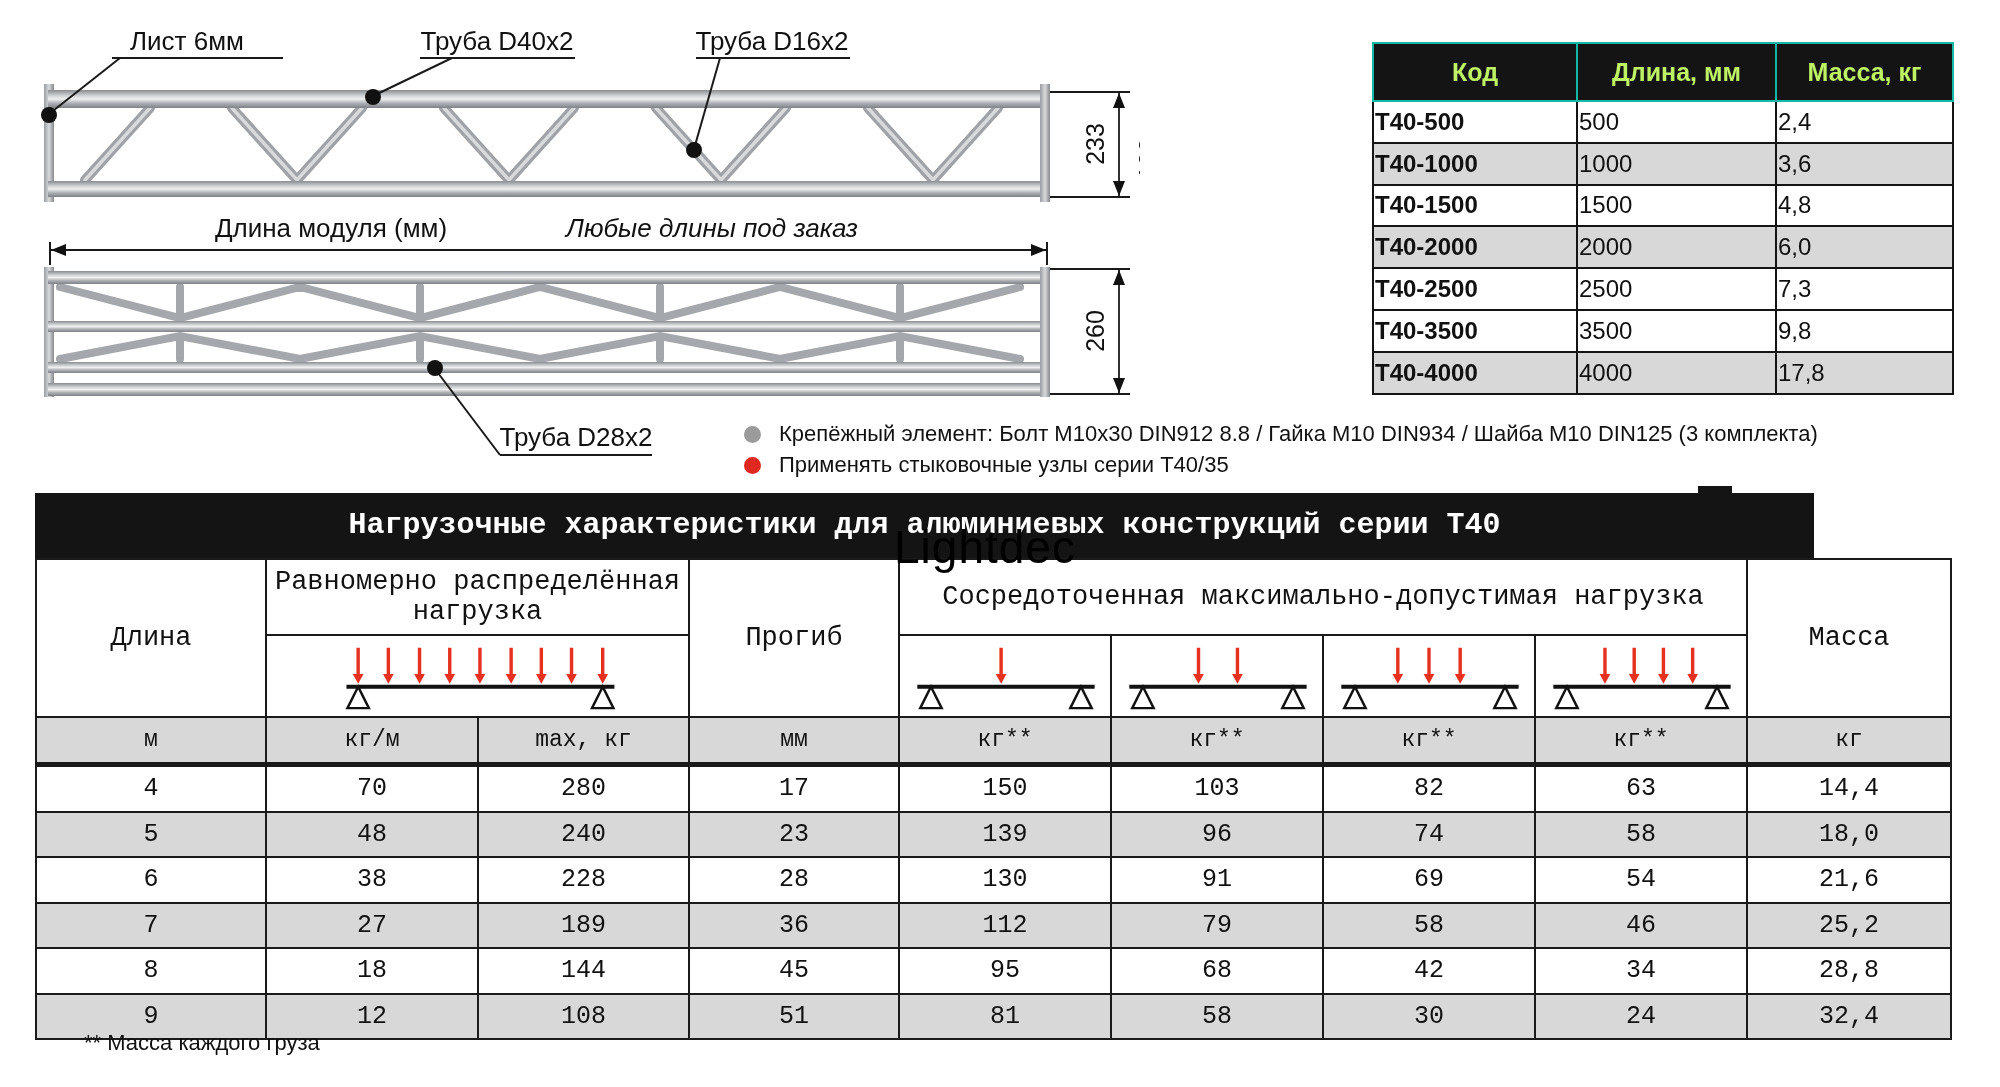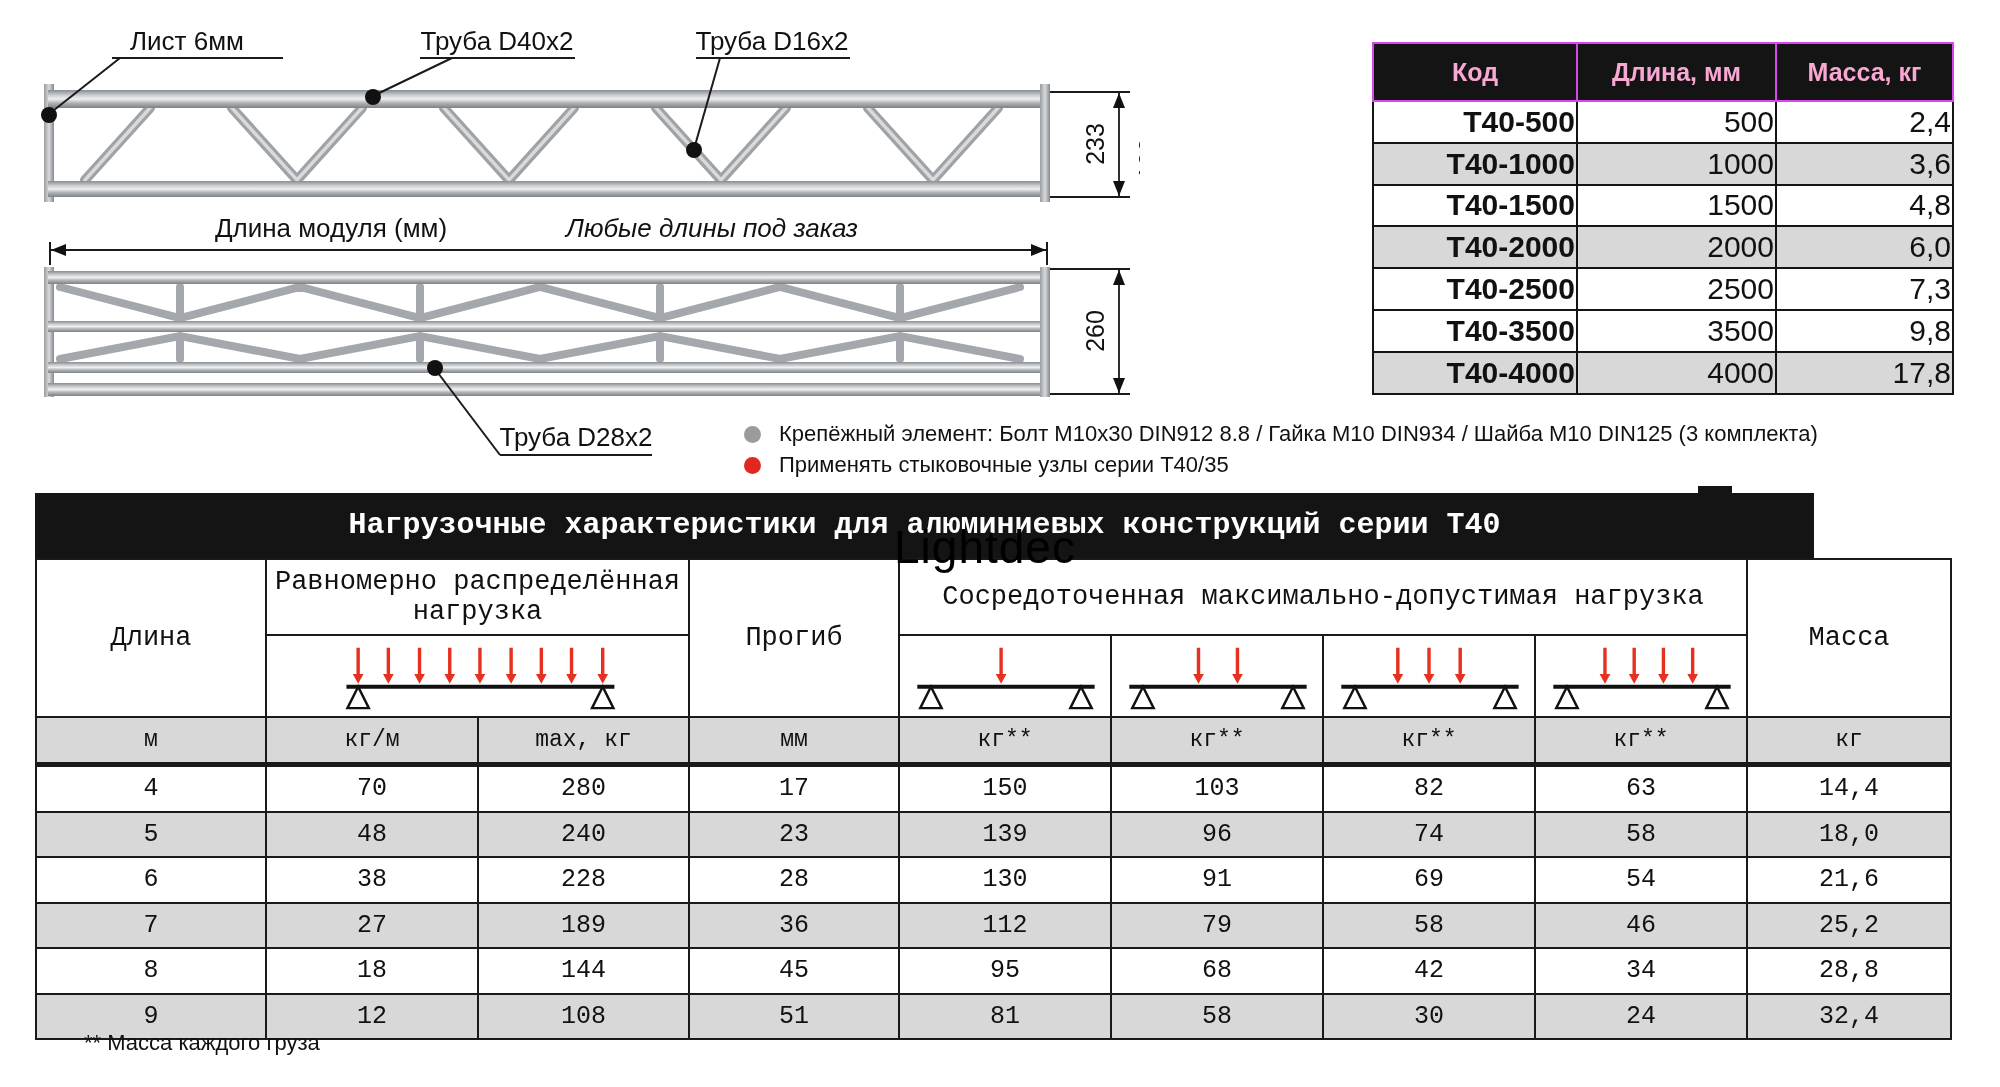--- a/index.html
+++ b/index.html
@@ -7,22 +7,22 @@
         font-family:"Liberation Sans",sans-serif;color:#111;}
 
   
   #drawing{position:absolute;left:0;top:0;}
   #drawing text{font-family:"Liberation Sans",sans-serif;fill:#111;font-size:26px;}
   #drawing text.dim{font-size:25px;}
   #drawing text.it{font-style:italic;}
 
   
   #size-table{position:absolute;left:1372px;top:42px;width:580px;border-collapse:collapse;table-layout:fixed;}
-  #size-table th{background:#141414;color:#f9a8d4;font-size:25px;font-weight:bold;height:54px;border:2px solid #d946ef;}
-  #size-table td{font-size:30px;text-align:right;height:37.8px;border:2px solid #141414;background:#fff;}
+  #size-table th{background:#141414;color:#bef264;font-size:25px;font-weight:bold;height:54px;border:2px solid #14b8a6;}
+  #size-table td{font-size:24px;text-align:left;height:37.8px;border:2px solid #141414;background:#fff;}
   #size-table tr.alt td{background:#d8d8d8;}
   #size-table td.code{font-weight:bold;}
 
   
   .note{position:absolute;left:744px;display:flex;align-items:center;gap:18px;font-size:22px;white-space:nowrap;}
   .note .dot{width:17px;height:17px;border-radius:50%;flex:none;}
 
   
   .load-wrap{position:absolute;left:35px;top:493px;width:1779px;font-family:Liberation Mono, monospace;}
   .load-title{box-sizing:border-box;background:#141414;color:#fff;font-weight:bold;font-size:30px;

